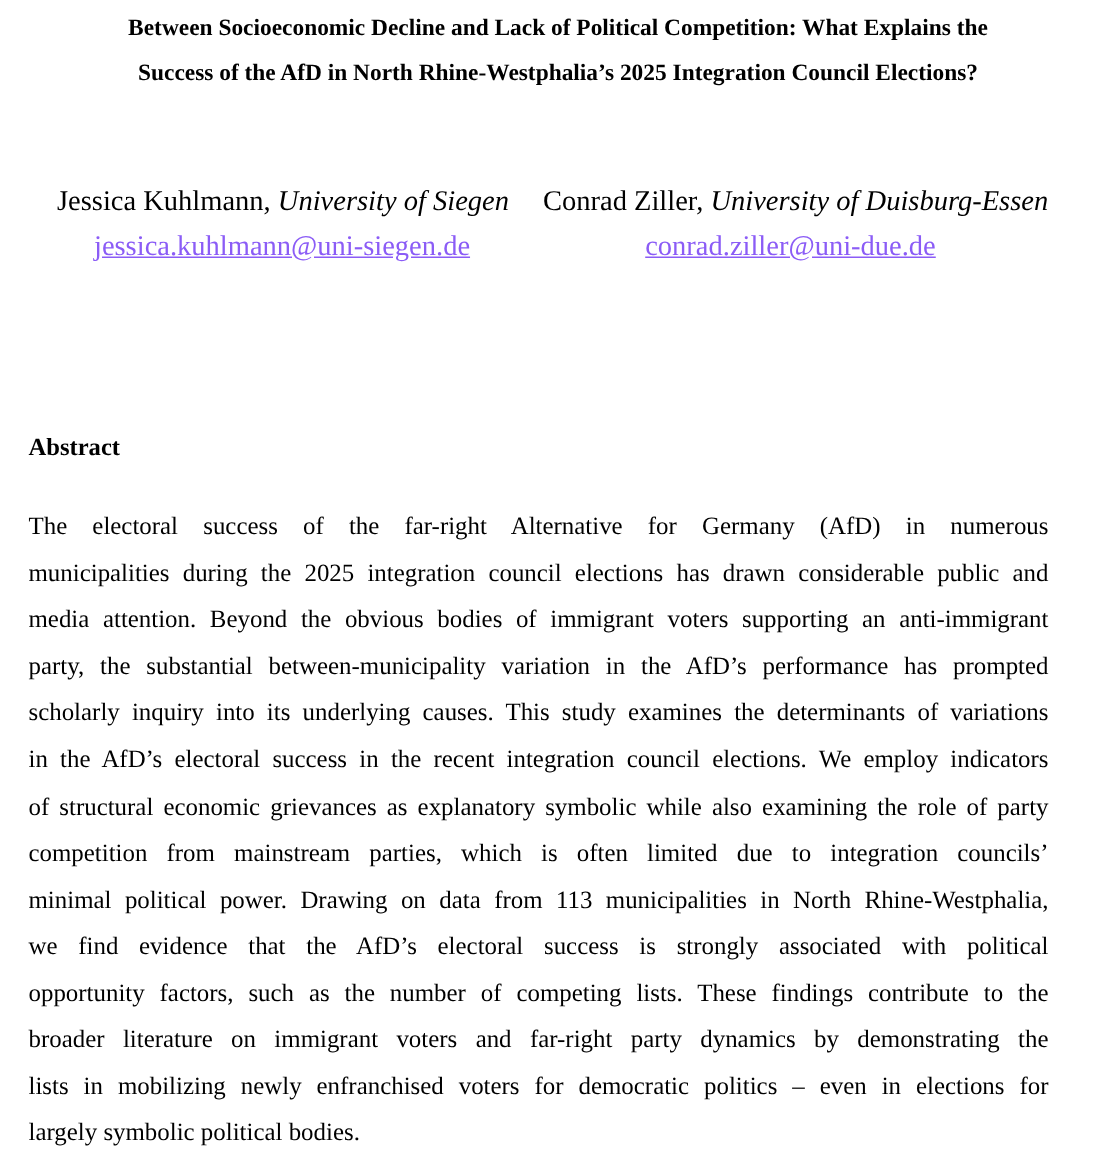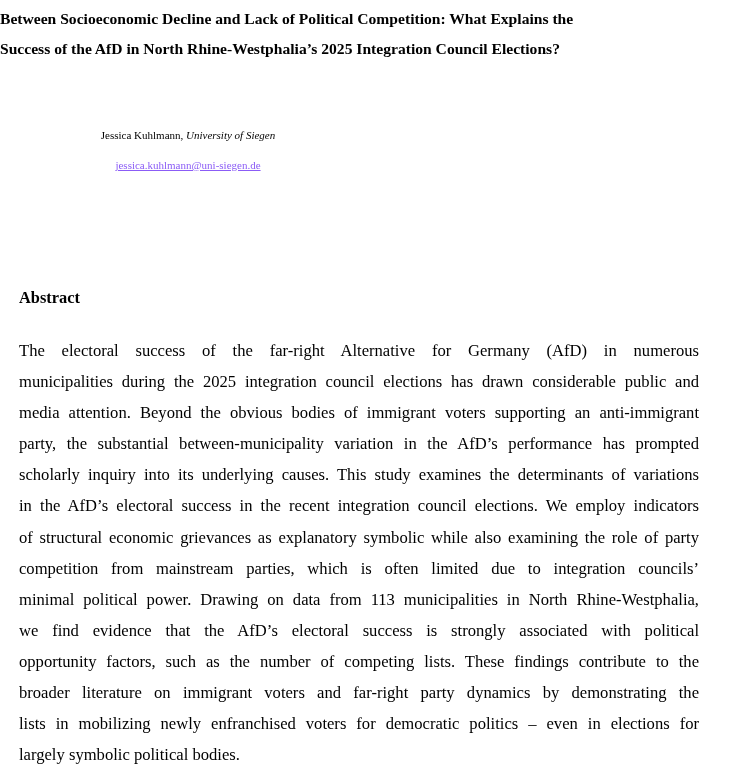--- a/index.html
+++ b/index.html
@@ -2,27 +2,27 @@
 <html><head>
 <meta charset="utf-8">
 <style>
   html, body { margin: 0; padding: 0; background: #ffffff; }
   body {
     width: 744px; height: 772px; overflow: hidden; position: relative;
     font-family: "Liberation Serif", serif; color: #000;
   }
   .title {
     position: absolute; left: 0; top: 4px; width: 744px;
-    font-weight: bold; font-size: 15.6px; line-height: 30px;
+    text-align: center; font-weight: bold; font-size: 15.6px; line-height: 30px;
   }
   .title div { white-space: nowrap; }
   .authors {
     position: absolute; top: 120px; left: 0; width: 744px; height: 60px;
   }
-  .author { position: absolute; text-align: center; font-size: 11px; line-height: 30px; white-space: nowrap; }
+  .author { position: absolute; text-align: center; font-size: 19px; line-height: 30px; white-space: nowrap; }
   .author.a1 { left: 38px; width: 300px; }
   .author.a2 { left: 362px; width: 330px; }
   .author i { font-style: italic; }
   .author a { color: #8b5cf6; text-decoration: underline; }
   .abstract-heading {
     position: absolute; left: 19px; top: 260px; font-weight: bold; font-size: 16.4px; margin-top: 28px;
   }
   .abstract-body {
     position: absolute; left: 19px; top: 299px; width: 680px;
     font-size: 16.6px; line-height: 31.1px; text-align: justify; margin-top: 36px;
@@ -41,20 +41,29 @@
 <div class="authors">
   <div class="author a1">
     <div>
       <span>Jessica Kuhlmann,</span>
       <i>University of Siegen</i>
     </div>
     <div>
       <a href="#">jessica.kuhlmann@uni-siegen.de</a>
     </div>
   </div>
+  <div class="author a2">
+    <div>
+      <span>Conrad Ziller,</span>
+      <i>University of Duisburg-Essen</i>
+    </div>
+    <div>
+      <a href="#">conrad.ziller@uni-due.de</a>
+    </div>
+  </div>
 </div>
 
 <div class="abstract-heading">Abstract</div>
 
 <div class="abstract-body">
   <span class="line">The electoral success of the far-right Alternative for Germany (AfD) in numerous</span>
   <span class="line">municipalities during the 2025 integration council elections has drawn considerable public and</span>
   <span class="line">media attention. Beyond the obvious bodies of immigrant voters supporting an anti-immigrant</span>
   <span class="line">party, the substantial between-municipality variation in the AfD’s performance has prompted</span>
   <span class="line">scholarly inquiry into its underlying causes. This study examines the determinants of variations</span>

